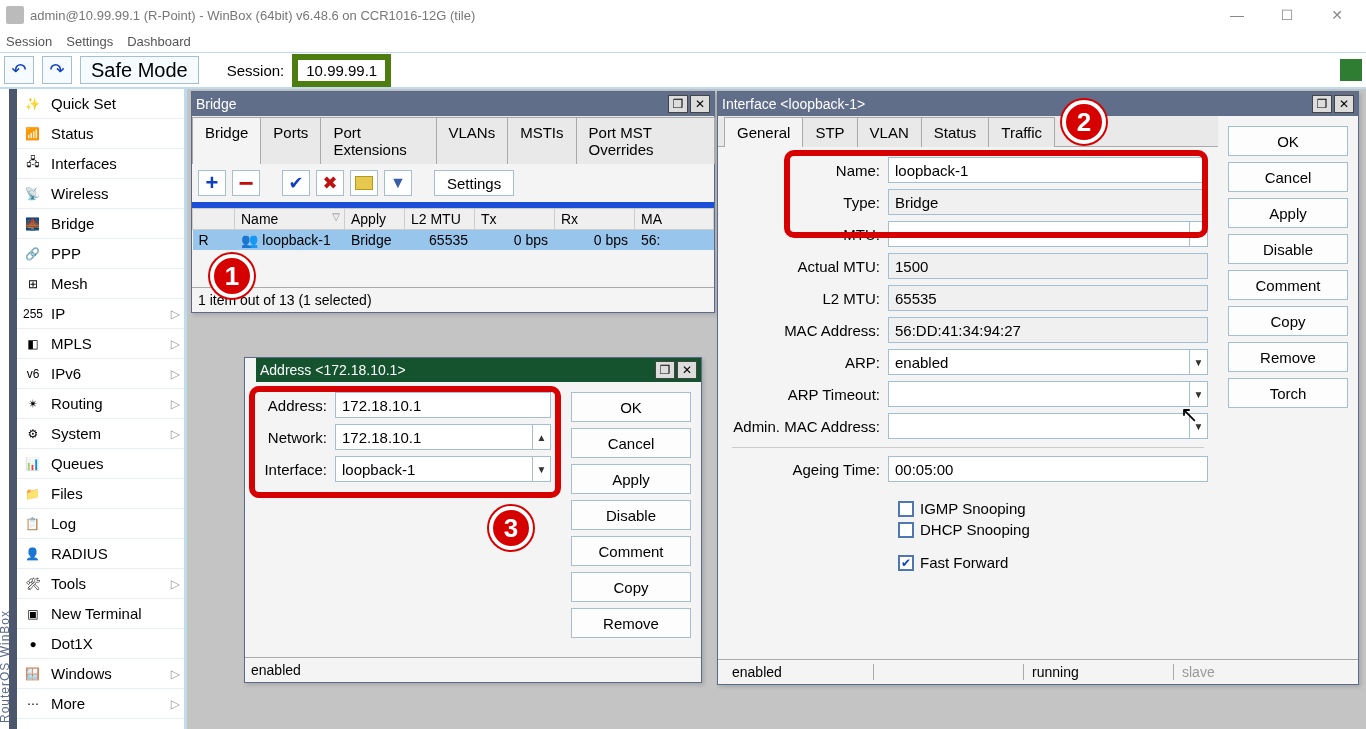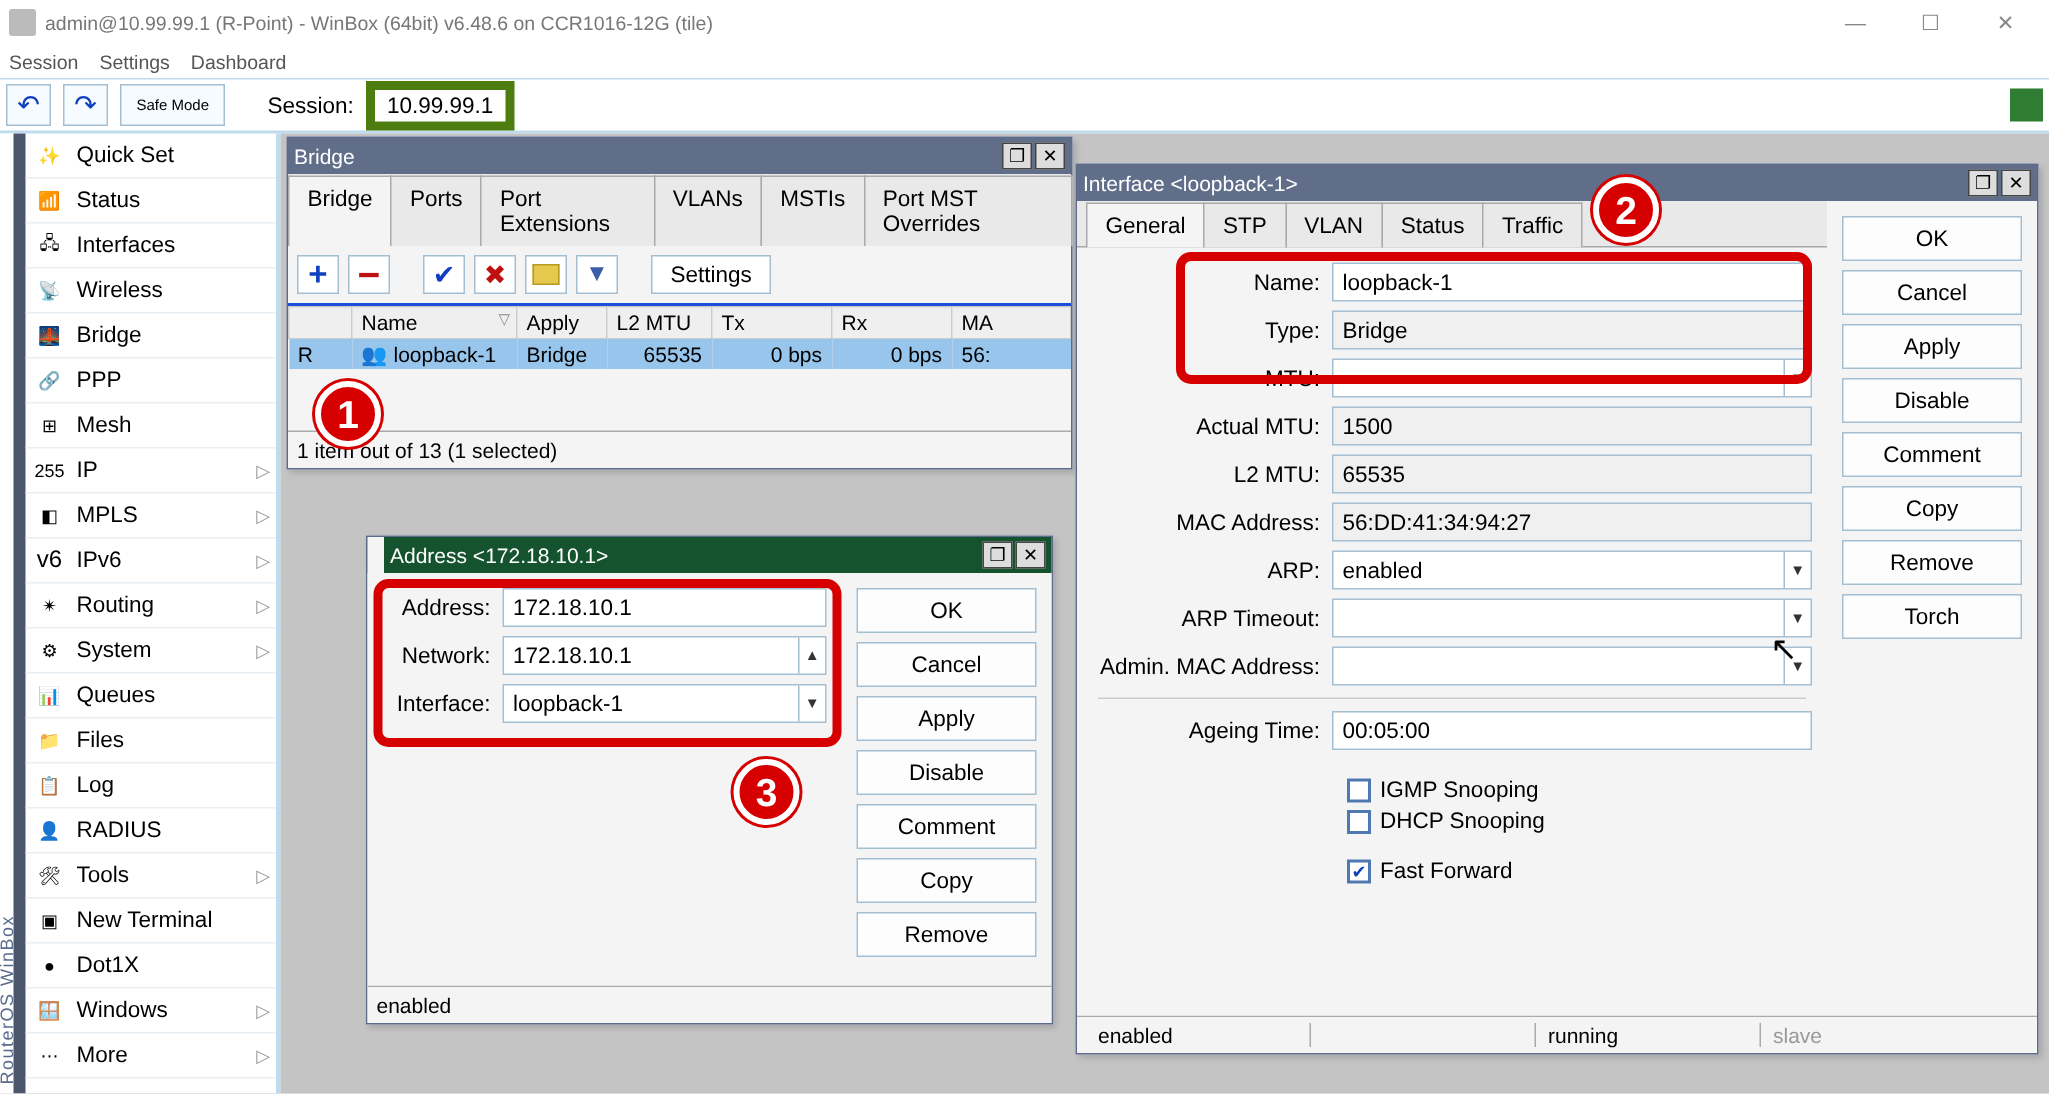--- a/index.html
+++ b/index.html
@@ -11,21 +11,21 @@
   .titlebar .icon-box { width:18px; height:18px; background:#bbb; border-radius:2px; display:inline-block;}
   .titlebar .win-controls { display:flex; gap:4px;}
   .titlebar .win-controls div { width:46px; height:30px; display:flex; align-items:center; justify-content:center; color:#888; font-size:14px;}
 
   
   .menubar { height:22px; display:flex; gap:14px; padding-left:6px; align-items:center; font-size:13px; color:#555;}
   .divider-h { height:1px; background:#bfdcef; }
 
   
   .toolbar { height:34px; display:flex; align-items:center; gap:8px; padding:2px 4px;}
-  .tbbtn { height:28px; border:1px solid #a4bed2; background:#f5fbff; display:flex; align-items:center; justify-content:center; padding:0 10px; font-size:10px; }
+  .tbbtn { height:28px; border:1px solid #a4bed2; background:#f5fbff; display:flex; align-items:center; justify-content:center; padding:0 10px; font-size:20px; }
   .tbbtn.small { width:30px; padding:0; font-size:18px; }
   .session-label { font-size:15px;}
   .session-box { border:6px solid #4d7c0f; padding:2px 8px; min-width:80px; font-size:15px;}
   .toolbar .spacer { flex:1;}
   .green-sq { width:22px; height:22px; background:#2e7d32;}
 
   .divider-h2 { height:2px; background:#bfdcef; }
 
   
   .main { display:flex; height: calc(729px - 30px - 22px - 1px - 34px - 2px); }
@@ -156,21 +156,21 @@
         <span class="ic" style="font-size:12px;">255</span>
         <span>IP</span>
         <span class="chev">▷</span>
       </div>
       <div class="sidebar-item">
         <span class="ic" style="font-size:12px;">◧</span>
         <span>MPLS</span>
         <span class="chev">▷</span>
       </div>
       <div class="sidebar-item">
-        <span class="ic" style="font-size:16px;">v6</span>
+        <span class="ic" style="font-size:12px;">v6</span>
         <span>IPv6</span>
         <span class="chev">▷</span>
       </div>
       <div class="sidebar-item">
         <span class="ic" style="font-size:12px;">✴</span>
         <span>Routing</span>
         <span class="chev">▷</span>
       </div>
       <div class="sidebar-item">
         <span class="ic" style="font-size:12px;">⚙</span>
@@ -253,21 +253,21 @@
             </div>
           <div class="iconbtn">
               <div class="folder"></div>
             </div>
           <div class="iconbtn">
               <span class="funnel">▼</span>
             </div>
           <div class="gap"></div>
           <div class="txtbtn">Settings</div>
         </div>
-        <div style="flex:1; overflow:hidden; border-top:2px solid #1d4ed8;">
+        <div style="flex:1; overflow:hidden; border-top:6px solid #1d4ed8;">
           <table class="grid">
             <thead>
                 <tr id="bridge-head">
                   <th style="width: 42px;"></th>
                   <th style="width: 110px;">Name<span style="position:absolute;right:4px;color:#888;font-size:10px;">▽</span></th>
                   <th style="width: 60px;">Apply</th>
                   <th style="width: 70px;">L2 MTU</th>
                   <th style="width: 80px;">Tx</th>
                   <th style="width: 80px;">Rx</th>
                   <th>MA</th>
@@ -333,21 +333,21 @@
             <button>Copy</button>
             <button>Remove</button>
           </div>
       </div>
       <div class="statusbar">enabled</div>
 
       <div class="redbox" style="left:4px; top:28px; width:312px; height:112px;"></div>
       <div class="badge" style="left:244px; top:148px;">3</div>
     </div>
 
-    <div class="win" style="left:530px; top:2px; width:642px; height:594px;margin-top:18px;">
+    <div class="win" style="left:530px; top:2px; width:642px; height:594px;">
       <div class="win-header dark">
         <span>Interface &lt;loopback-1&gt;</span>
         <div class="ctrls">
           <div>❐</div>
           <div>✕</div>
         </div>
       </div>
       <div class="win-body" style="display:flex;">
         <div style="flex:1; display:flex; flex-direction:column;">
           <div class="tabs" id="iface-tabs" style="padding-left:6px;">

